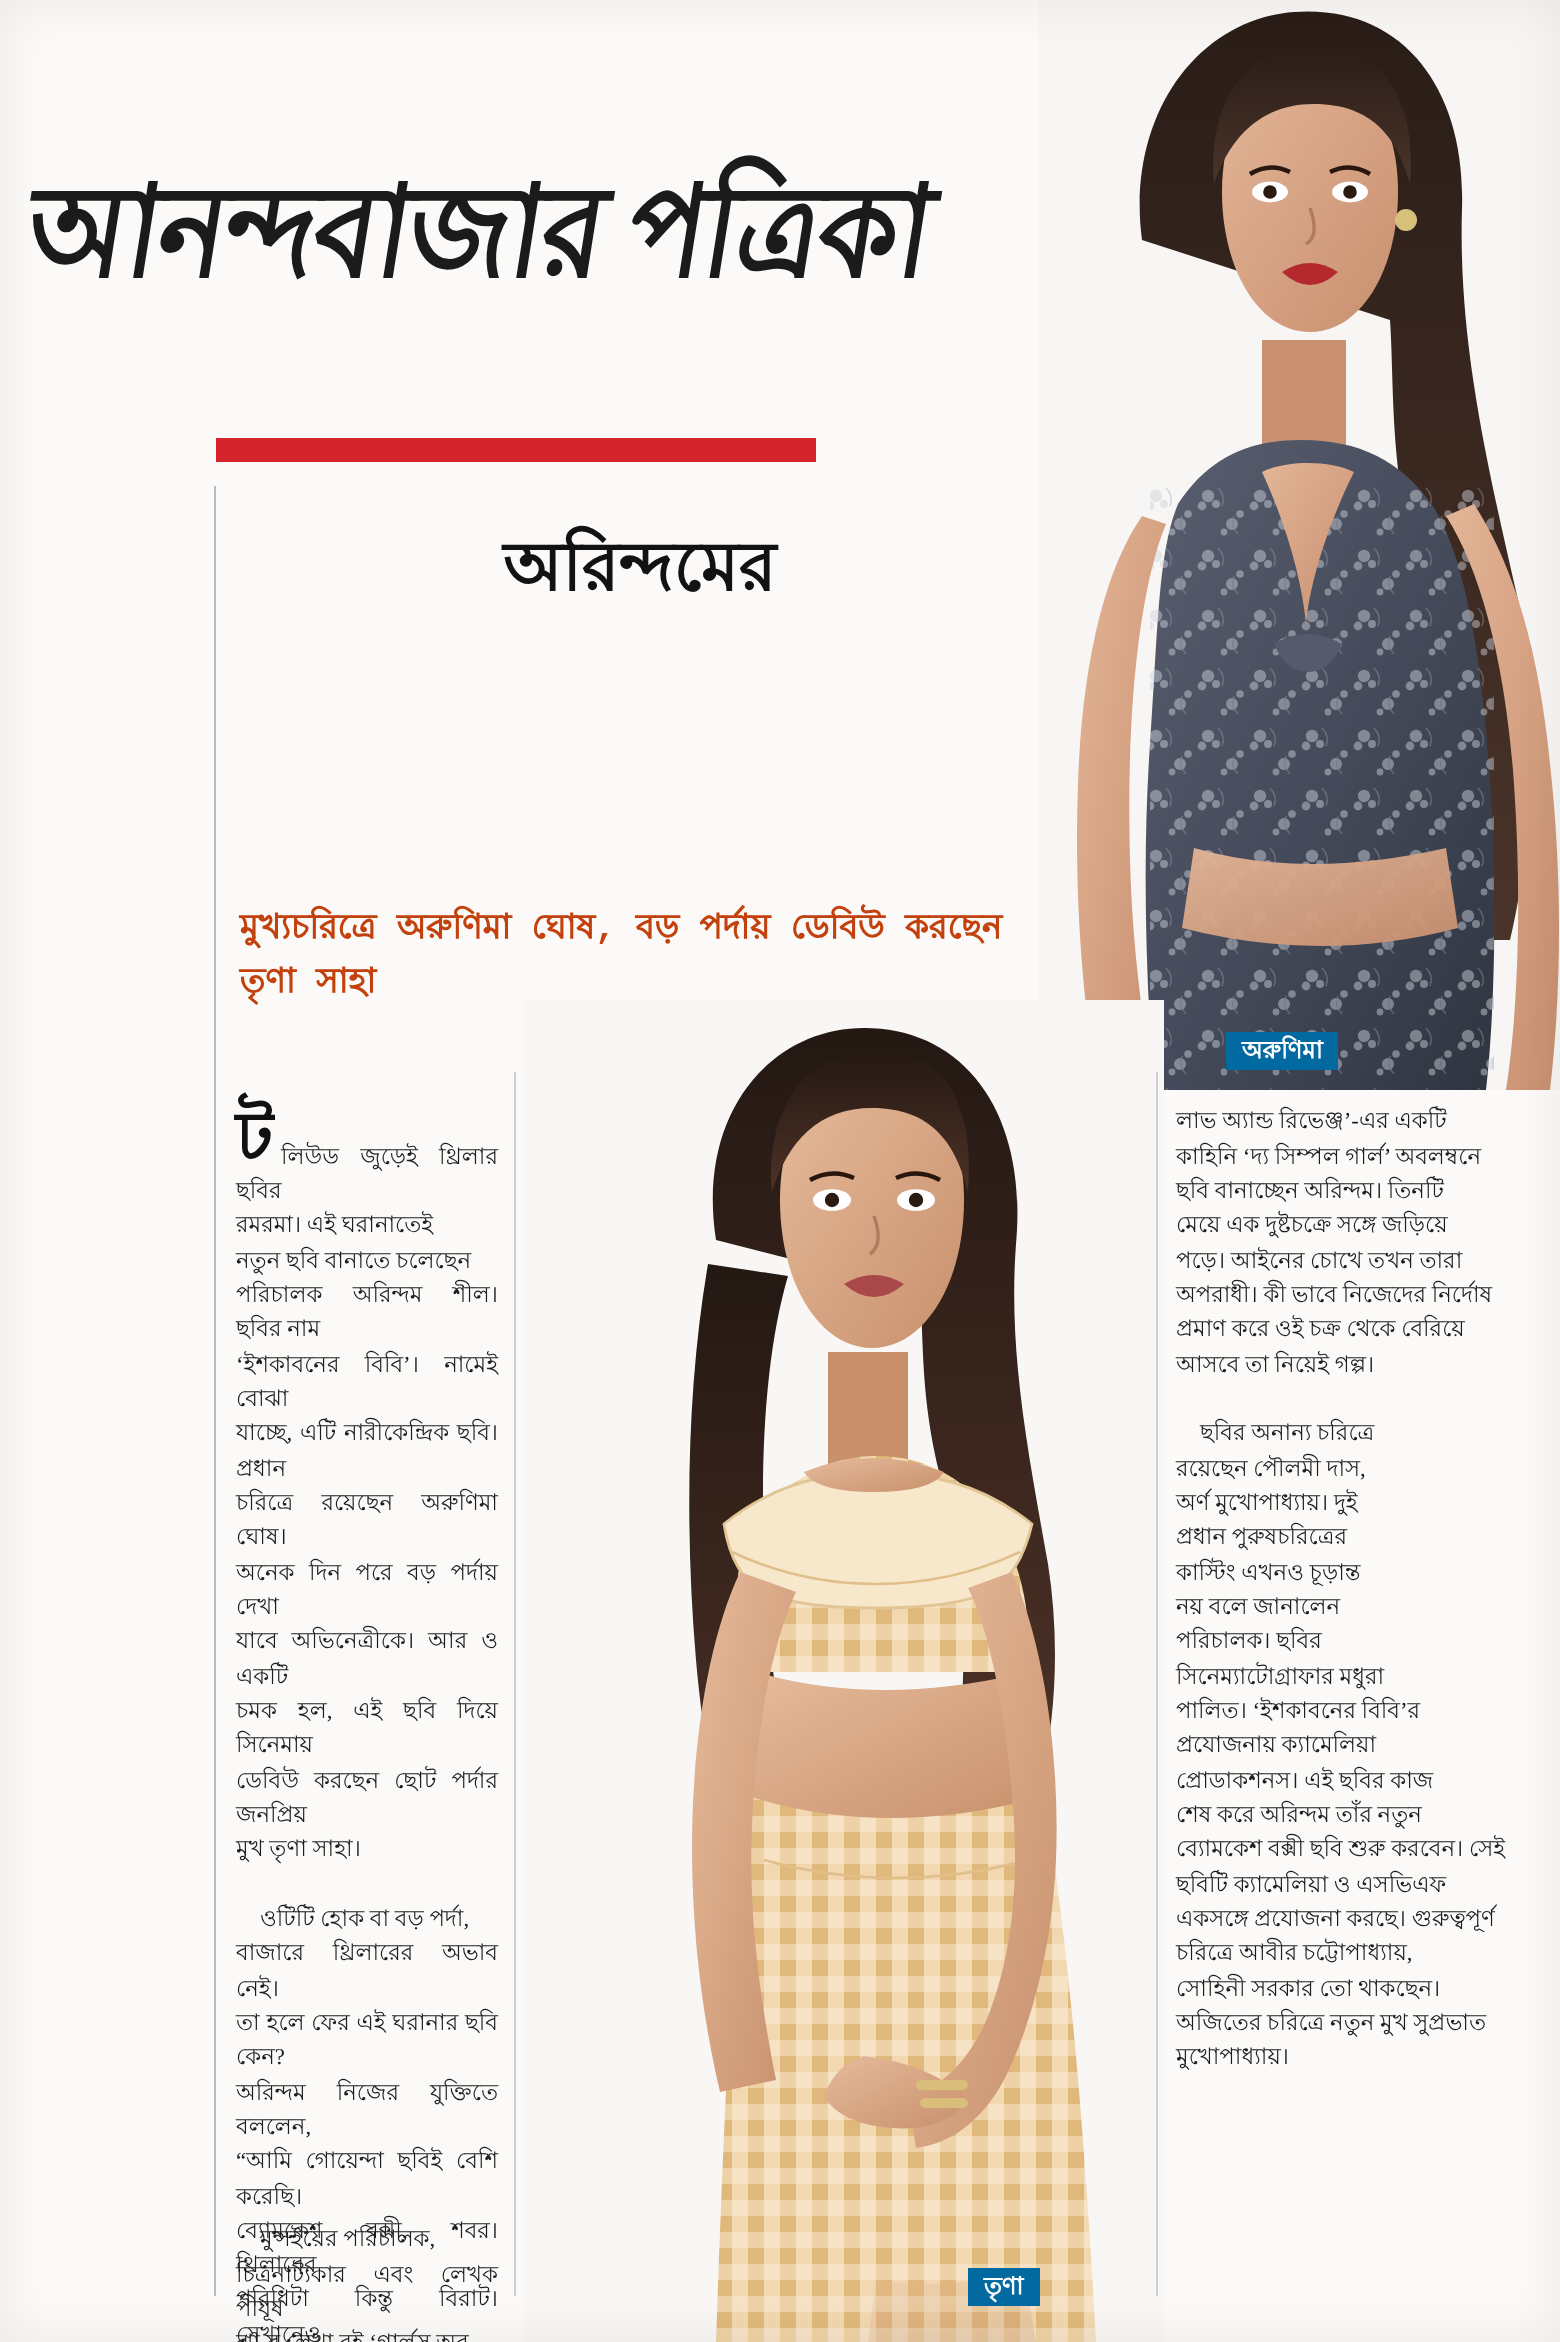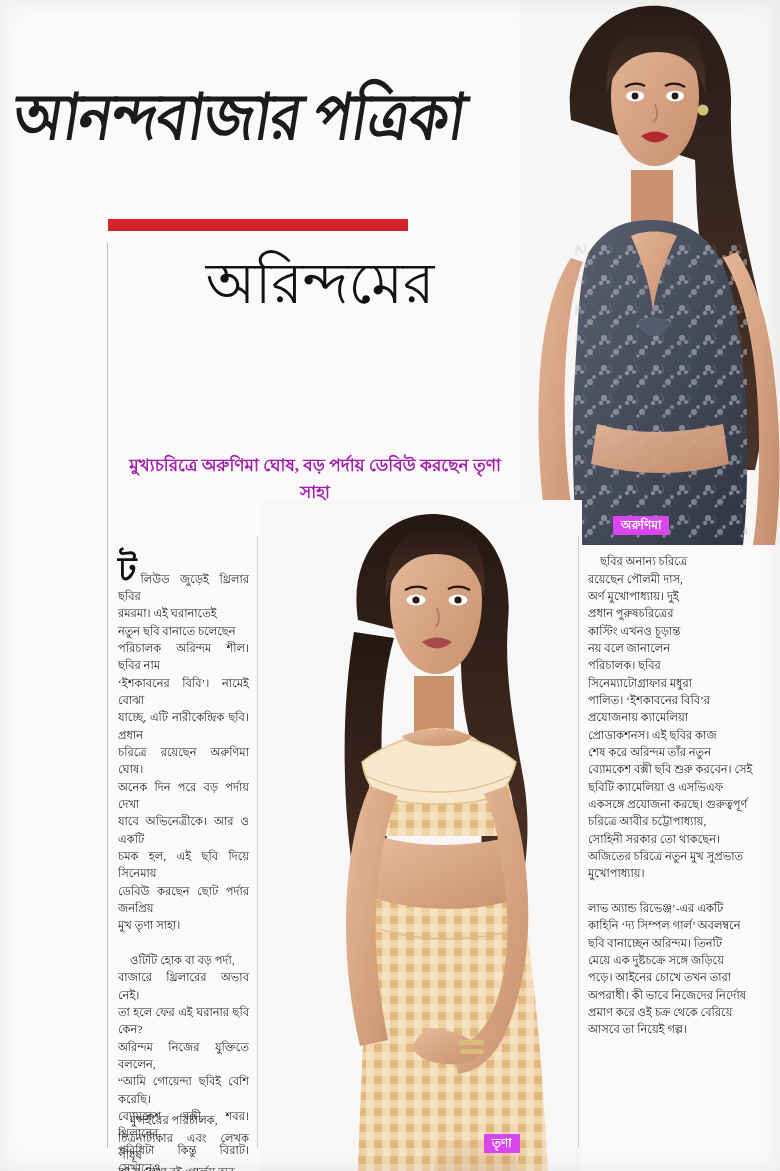--- a/index.html
+++ b/index.html
@@ -63,38 +63,37 @@
   
   .headline-wrap {
     position: absolute;
     left: 120px;
     top: 248px;
     width: 400px;
     text-align: center;
   }
   .headline {
     font-family: "Liberation Serif", serif;
-    font-weight: normal;
-    font-size: 57px;
+    font-weight: bold;
+    font-size: 34px;
     line-height: 1.26;
     color: #121212;
-    margin: 0;
+    margin: 16px;
     letter-spacing: 0px;
   }
   .subhead {
     position: absolute;
     left: 120px;
     top: 452px;
     width: 390px;
-    text-align: center;
-    font-family: Liberation Serif, serif;
+    font-family: Liberation Mono, monospace;
     font-weight: bold;
     font-size: 17px;
     line-height: 1.6;
-    color: #a21caf;
+    color: #c2410c;
   }
 
   
   .vrule-left {
     position: absolute;
     left: 107px;
     top: 243px;
     width: 1px;
     height: 905px;
     background: #bdbdbd;
@@ -157,21 +156,21 @@
   .photo-bottom {
     left: 262px;
     top: 500px;
     width: 320px;
     height: 671px;
   }
 
   
   .caption-tag {
     position: absolute;
-    background: #d946ef;
+    background: #0369a1;
     color: #ffffff;
     font-family: "Liberation Serif", serif;
     font-weight: bold;
     font-size: 12px;
     padding: 2px 8px 3px;
     line-height: 1.2;
     white-space: nowrap;
   }
   .caption-top { left: 613px; top: 516px; }
   .caption-bottom { left: 484px; top: 1134px; }
@@ -361,43 +360,43 @@
 দেখবেন দর্শক।”</div>
   </div>
   <div class="col col1b">
     <div class="para">মুন্সইয়ের পরিচালক,
 চিত্রনাট্যকার এবং লেখক পীযূষ
 ঝা-র লেখা বই ‘গার্লস অব
 মুম্বইস্তান: থ্রি থ্রিলিং নভেলাস অব</div>
   </div>
 
   <div class="col col3">
+    <div class="para first">লাভ অ্যান্ড রিভেঞ্জ’-এর একটি
+কাহিনি ‘দ্য সিম্পল গার্ল’ অবলম্বনে
+ছবি বানাচ্ছেন অরিন্দম। তিনটি
+মেয়ে এক দুষ্টচক্রে সঙ্গে জড়িয়ে
+পড়ে। আইনের চোখে তখন তারা
+অপরাধী। কী ভাবে নিজেদের নির্দোষ
+প্রমাণ করে ওই চক্র থেকে বেরিয়ে
+আসবে তা নিয়েই গল্প।</div>
     <div class="para">ছবির অনান্য চরিত্রে
 রয়েছেন পৌলমী দাস,
 অর্ণ মুখোপাধ্যায়। দুই
 প্রধান পুরুষচরিত্রের
 কাস্টিং এখনও চূড়ান্ত
 নয় বলে জানালেন
 পরিচালক। ছবির
 সিনেম্যাটোগ্রাফার মধুরা
 পালিত। ‘ইশকাবনের বিবি’র
 প্রযোজনায় ক্যামেলিয়া
 প্রোডাকশনস। এই ছবির কাজ
 শেষ করে অরিন্দম তাঁর নতুন
 ব্যোমকেশ বক্সী ছবি শুরু করবেন। সেই
 ছবিটি ক্যামেলিয়া ও এসভিএফ
 একসঙ্গে প্রযোজনা করছে। গুরুত্বপূর্ণ
 চরিত্রে আবীর চট্টোপাধ্যায়,
 সোহিনী সরকার তো থাকছেন।
 অজিতের চরিত্রে নতুন মুখ সুপ্রভাত
 মুখোপাধ্যায়।</div>
-    <div class="para first">লাভ অ্যান্ড রিভেঞ্জ’-এর একটি
-কাহিনি ‘দ্য সিম্পল গার্ল’ অবলম্বনে
-ছবি বানাচ্ছেন অরিন্দম। তিনটি
-মেয়ে এক দুষ্টচক্রে সঙ্গে জড়িয়ে
-পড়ে। আইনের চোখে তখন তারা
-অপরাধী। কী ভাবে নিজেদের নির্দোষ
-প্রমাণ করে ওই চক্র থেকে বেরিয়ে
-আসবে তা নিয়েই গল্প।</div>
   </div>
 
   <div class="page-edge-shadow"></div>
 </div>
 
 </body></html>

